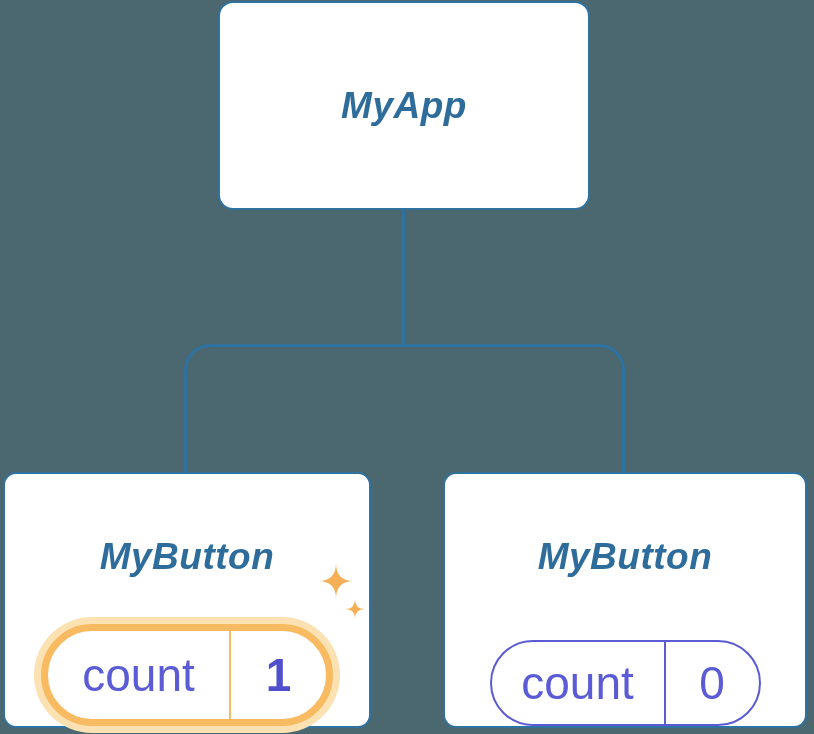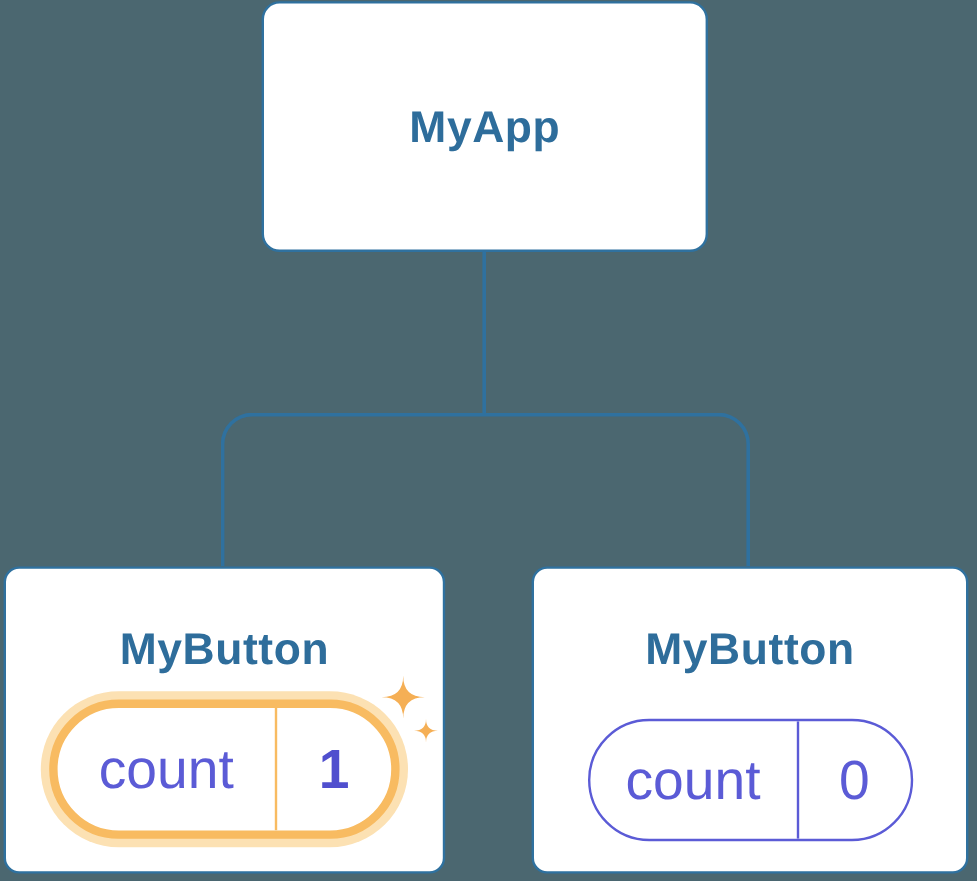--- a/index.html
+++ b/index.html
@@ -32,20 +32,21 @@
     flex-direction:column;
     align-items:center;
     justify-content:center;
   }
   .node-title{
     color:var(--heading-text);
     font-size:37px;
     font-weight:600;
     letter-spacing:0.5px;
     line-height:1;
+    font-style:italic;
   }
 
   .node-root{left:218px;top:1px;width:372px;height:209px;}
 
   .connector-stem{
     position:absolute;
     left:402px;top:210px;width:3px;height:135px;
     background:var(--card-border);
   }
   .connector-bracket{
@@ -53,22 +54,23 @@
     left:184px;top:344px;width:441px;height:128px;
     border:3px solid var(--card-border);
     border-bottom:none;
     border-radius:26px 26px 0 0;
     background:transparent;
   }
 
   .node-child{
     width:368px;height:256px;top:472px;
     justify-content:flex-start;
-    padding-top:48px;
+    padding-top:64px;
     border-radius:13px;
+    gap:25px;
   }
   .node-child-left{left:3px;}
   .node-child-right{left:443px;width:364px;}
 
   .state-pill{
     display:flex;
     align-items:stretch;
     background:var(--card-fill);
     border-radius:999px;
     color:var(--state-text);

